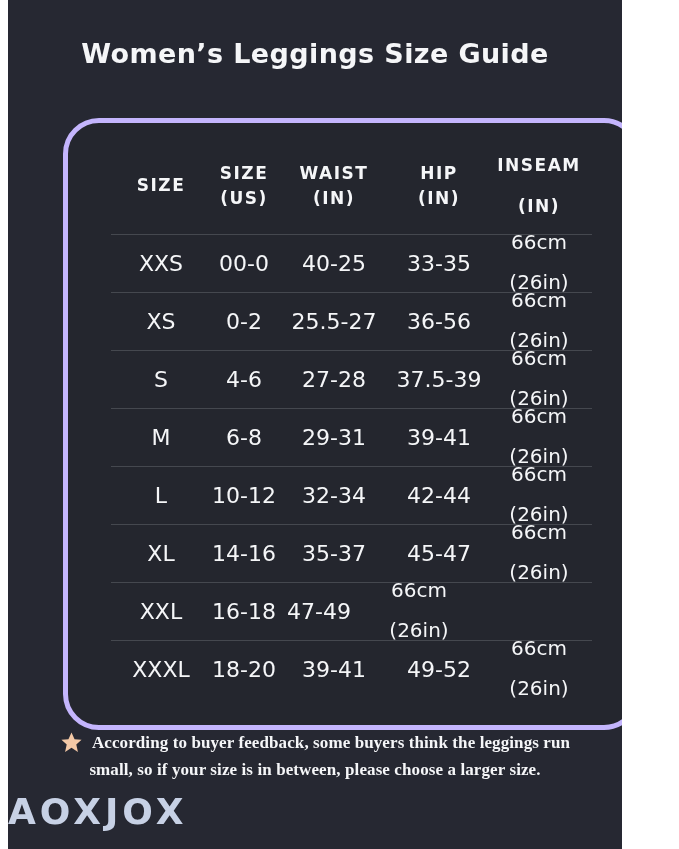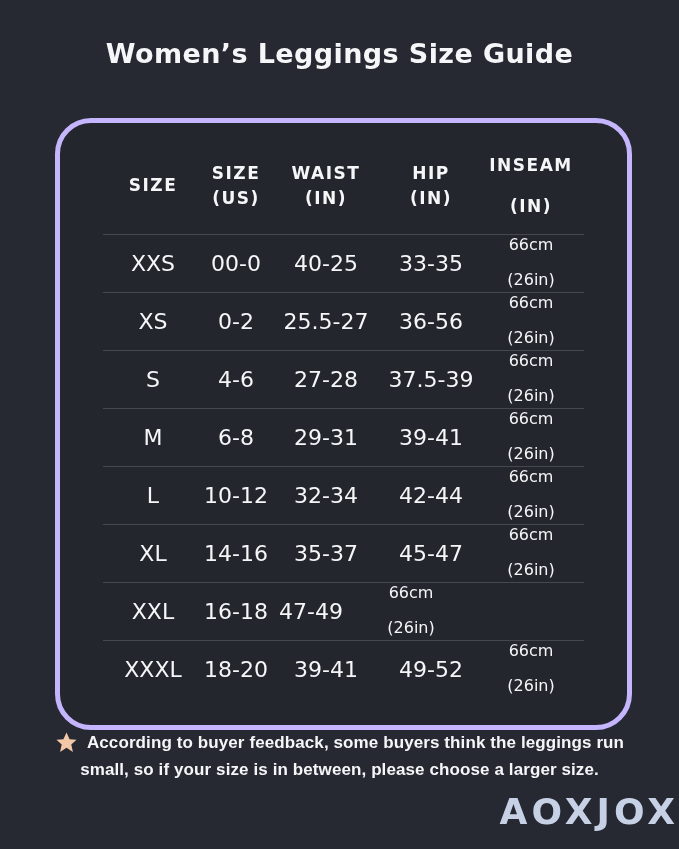--- a/index.html
+++ b/index.html
@@ -1,23 +1,24 @@
 <!DOCTYPE html>
 <html><head>
 <meta charset="utf-8">
 <style>
   html, body { margin:0; padding:0; }
   .canvas {
     position: relative;
-    width: 679px;
+    width: 614px;
     height: 849px;
     background: #262832;
     color: #f5f6f8;
     font-family: "DejaVu Sans", "Liberation Sans", sans-serif;
     overflow: hidden;
+    margin-left: 8px;
   }
   .title {
     position: absolute;
     top: 38px; left: 0; right: 0;
     text-align: center;
     font-size: 27px;
     font-weight: bold;
     letter-spacing: 0.4px;
   }
   .card {
@@ -70,41 +71,41 @@
   .cell {
     display: flex;
     align-items: center;
     justify-content: center;
     font-size: 22px;
     white-space: nowrap;
     overflow: visible;
   }
   .inseam-cell {
     flex-direction: column;
-    font-size: 16px;
+    font-size: 20px;
     line-height: 1.18;
   }
   .note {
     position: absolute;
     top: 729px; left: 0; right: 0;
     display: flex;
     flex-direction: column;
     align-items: center;
-    font-family: Liberation Sans, sans-serif;
+    font-family: Liberation Serif, serif;
     font-weight: bold;
     font-size: 17px;
     line-height: 27px;
     letter-spacing: 0.1px;
   }
   .note-line1 { display: flex; align-items: center; gap: 9px; }
   .star { width: 23px; height: 23px; flex: 0 0 auto; }
   .logo {
     position: absolute;
     top: 791px; left: 0; right: 0;
-    text-align: right;
+    text-align: left;
     font-size: 36px;
     font-weight: 800;
     letter-spacing: 4px;
     color: #c7d1e5;
   }
 </style>
 </head>
 <body>
 
 <div class="canvas">

